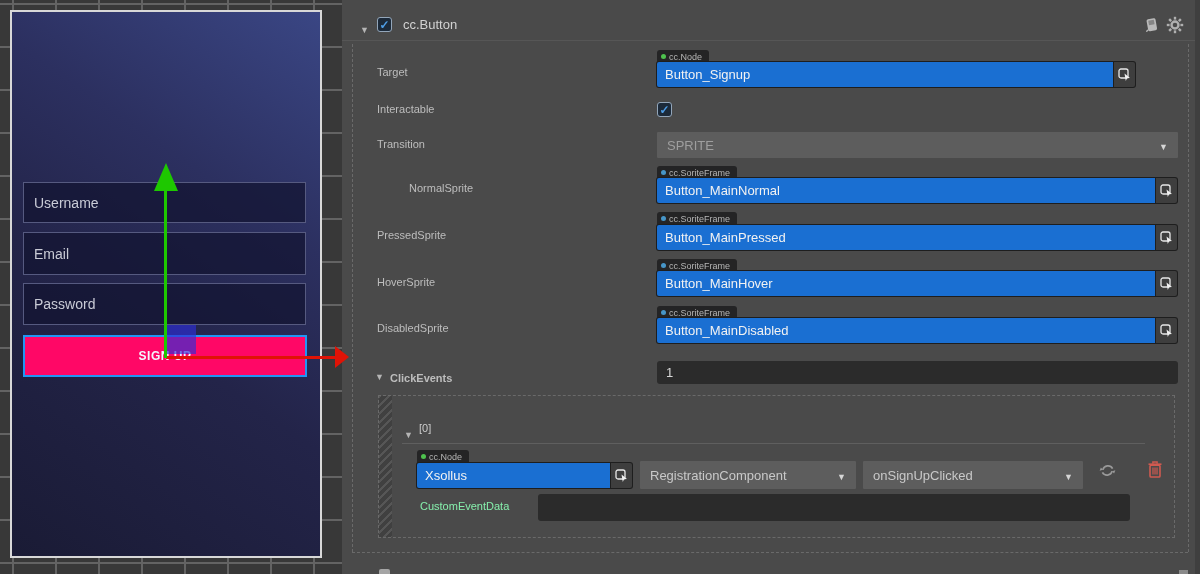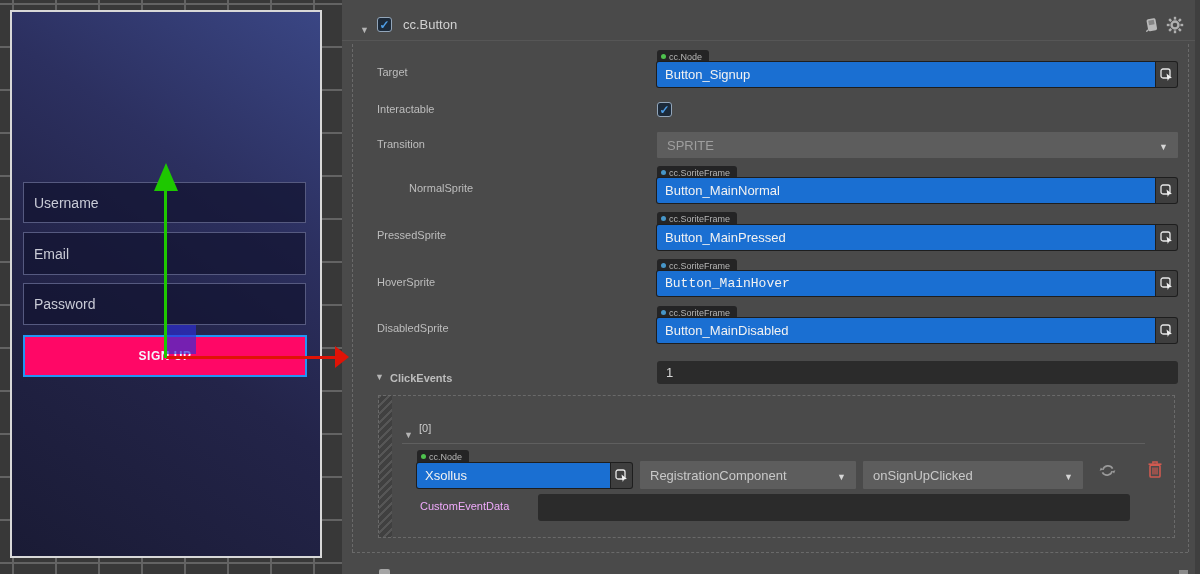--- a/index.html
+++ b/index.html
@@ -185,21 +185,21 @@
 
     <div class="dash-v" style="left:10px;top:44px;height:508px;"></div>
     <div class="dash-v" style="left:846px;top:44px;height:508px;"></div>
     <div class="dash-h" style="left:10px;top:552px;width:836px;"></div>
 
     <div class="row-label" style="top:66px;">Target</div>
     <div class="tag" style="left:315px;top:50px;">
       <span class="dot dot-green"></span>
       <span>cc.Node</span>
     </div>
-    <div class="objfield" style="left:314px;top:61px;width:522px;">
+    <div class="objfield" style="left:314px;top:61px;width:480px;">
       <div class="val">Button_Signup</div>
       <div class="picker">
         <svg width="13" height="13" viewBox="0 0 13 13">
           <rect x="1" y="1" width="9" height="9" rx="2" fill="none" stroke="#e8e8e8" stroke-width="1.3"></rect>
           <path d="M6.5 5.5 L12 10 L9 10.2 L7.8 13 Z" fill="#f2f2f2"></path>
         </svg>
       </div>
     </div>
 
     <div class="row-label" style="top:103px;">Interactable</div>
@@ -239,21 +239,21 @@
             <path d="M6.5 5.5 L12 10 L9 10.2 L7.8 13 Z" fill="#f2f2f2"></path>
           </svg>
       </div>
     </div>
 
     <div class="row-label" style="top:276px;">HoverSprite</div>
     <div class="tag" style="left:315px;top:259px;">
       <span class="dot dot-blue"></span>
       <span>cc.SoriteFrame</span>
     </div>
-    <div class="objfield" style="left:314px;top:270px;width:522px;font-family:Liberation Mono, monospace;">
+    <div class="objfield" style="left:314px;top:270px;width:522px;">
       <div class="val">Button_MainHover</div>
       <div class="picker">
         <svg width="13" height="13" viewBox="0 0 13 13">
             <rect x="1" y="1" width="9" height="9" rx="2" fill="none" stroke="#e8e8e8" stroke-width="1.3"></rect>
             <path d="M6.5 5.5 L12 10 L9 10.2 L7.8 13 Z" fill="#f2f2f2"></path>
           </svg>
       </div>
     </div>
 
     <div class="row-label" style="top:322px;">DisabledSprite</div>
@@ -315,21 +315,21 @@
       <svg width="14" height="17" viewBox="0 0 13 16">
         <rect x="1.8" y="4" width="9.4" height="11" rx="1" fill="none" stroke="#d05a50" stroke-width="1.5"></rect>
         <line x1="0.4" y1="3" x2="12.6" y2="3" stroke="#d05a50" stroke-width="1.5"></line>
         <path d="M4.5 2.6 V1 h4 v1.6" fill="none" stroke="#d05a50" stroke-width="1.3"></path>
         <line x1="4.6" y1="6.2" x2="4.6" y2="12.8" stroke="#d05a50" stroke-width="1.1"></line>
         <line x1="6.5" y1="6.2" x2="6.5" y2="12.8" stroke="#d05a50" stroke-width="1.1"></line>
         <line x1="8.4" y1="6.2" x2="8.4" y2="12.8" stroke="#d05a50" stroke-width="1.1"></line>
       </svg>
     </button>
 
-    <div class="row-label" style="left:78px;top:500px;color:#f0abfc;">CustomEventData</div>
+    <div class="row-label" style="left:78px;top:500px;color:#86efac;">CustomEventData</div>
     <input class="darkfield" style="left: 196px; top: 494px; width: 592px; height: 27px;" value="">
 
     <div class="partial" style="left:37px;top:569px;width:11px;height:5px;border-radius:2px 2px 0 0;"></div>
     <div class="partial" style="left:837px;top:570px;width:9px;height:4px;background:#8a8a8a;"></div>
 
     <div class="inspector-edge"></div>
   </div>
 
 </div>
 

